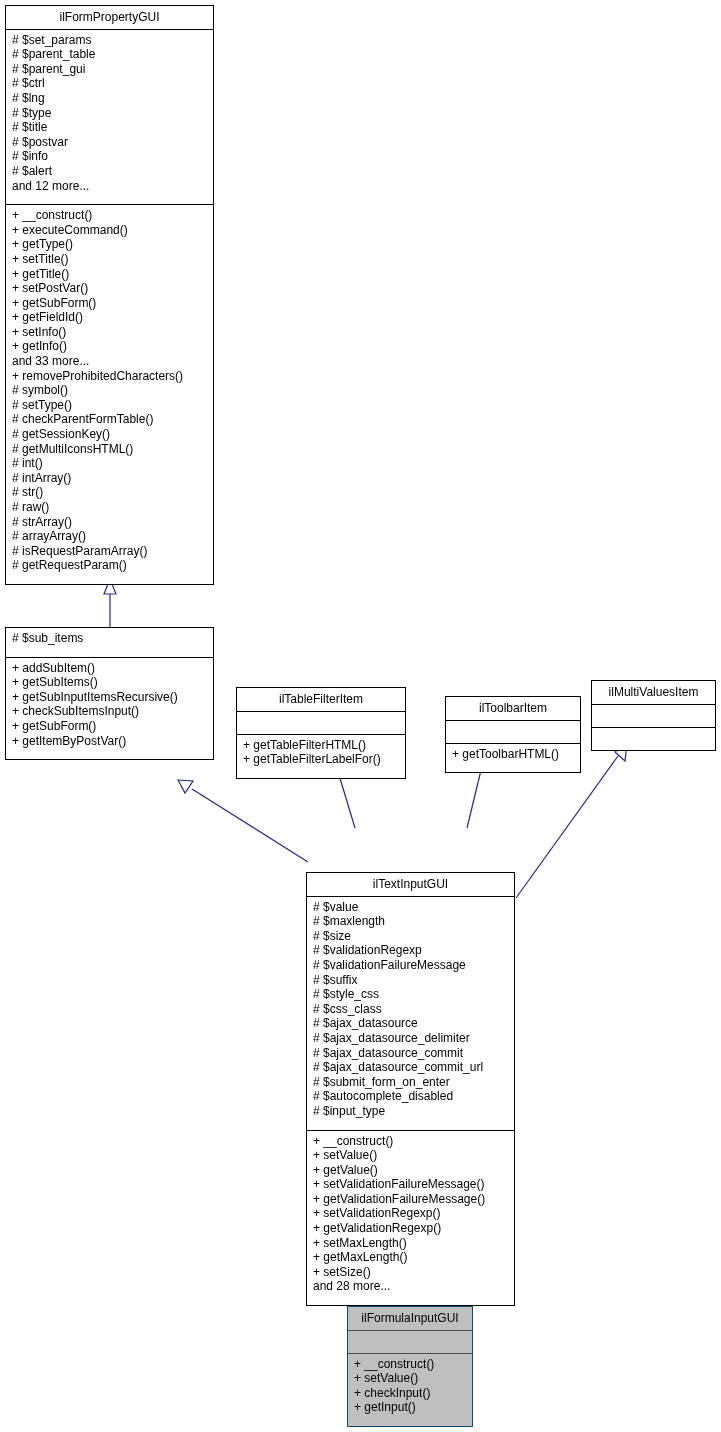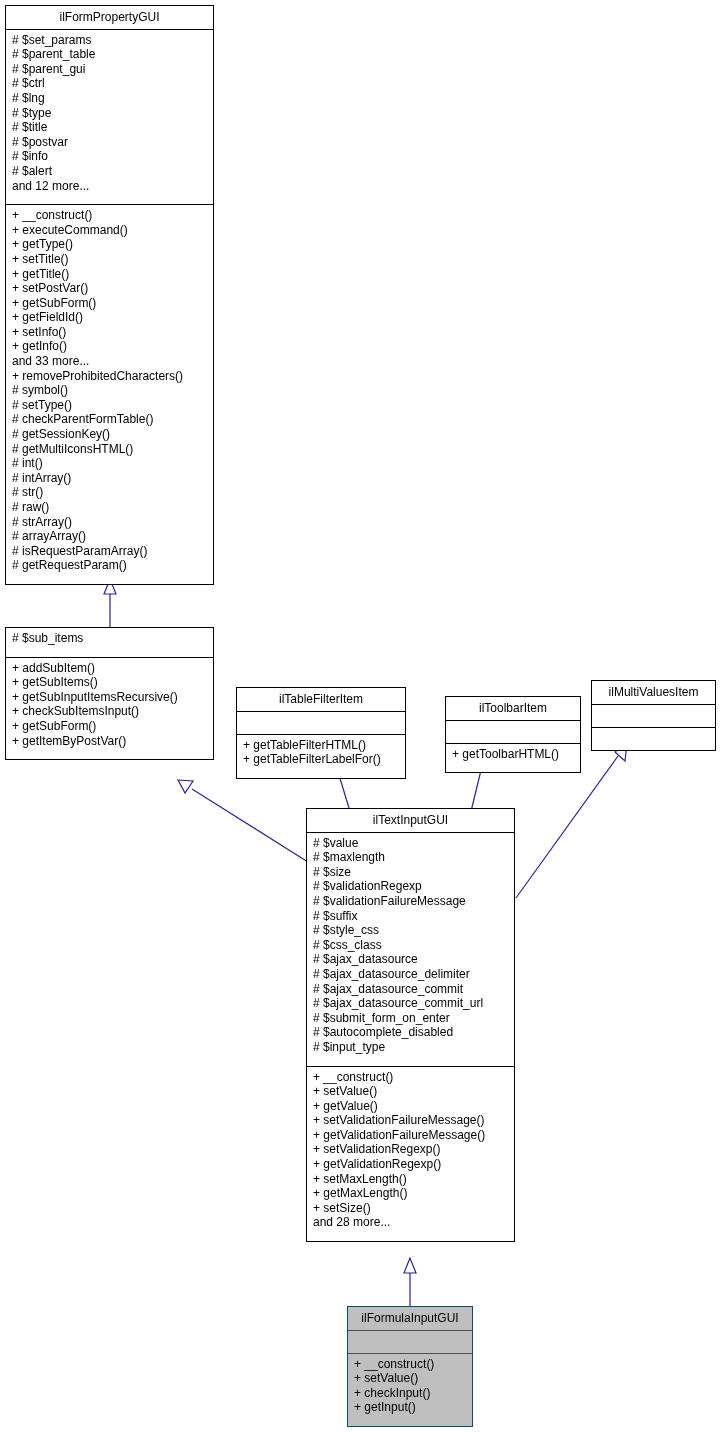--- a/index.html
+++ b/index.html
@@ -196,21 +196,21 @@
       <div class="row">+ getToolbarHTML()</div>
     </div>
   </div>
 
   <div class="uml-class" id="box-ilMultiValuesItem" style="left:591px; top:680px; width:125px;">
     <div class="cls-title">ilMultiValuesItem</div>
     <div class="cls-section empty"></div>
     <div class="cls-section last empty"></div>
   </div>
 
-  <div class="uml-class" id="box-ilTextInputGUI" style="left:306px; top:808px; width:209px;">
+  <div class="uml-class" id="box-ilTextInputGUI" style="left:306px; top:872px; width:209px;">
     <div class="cls-title">ilTextInputGUI</div>
     <div class="cls-section">
       <div class="row"># $value</div>
       <div class="row"># $maxlength</div>
       <div class="row"># $size</div>
       <div class="row"># $validationRegexp</div>
       <div class="row"># $validationFailureMessage</div>
       <div class="row"># $suffix</div>
       <div class="row"># $style_css</div>
       <div class="row"># $css_class</div>

